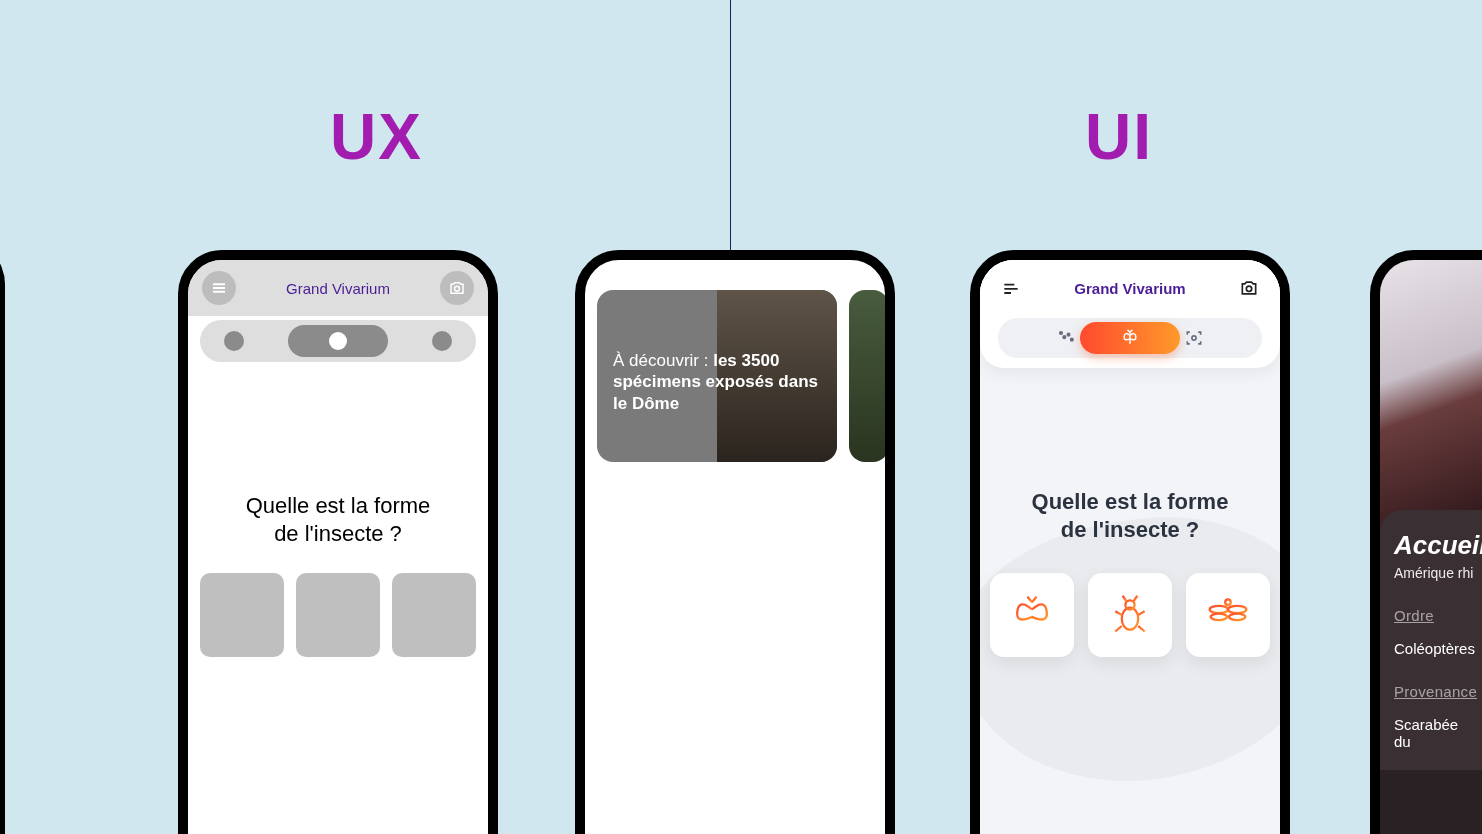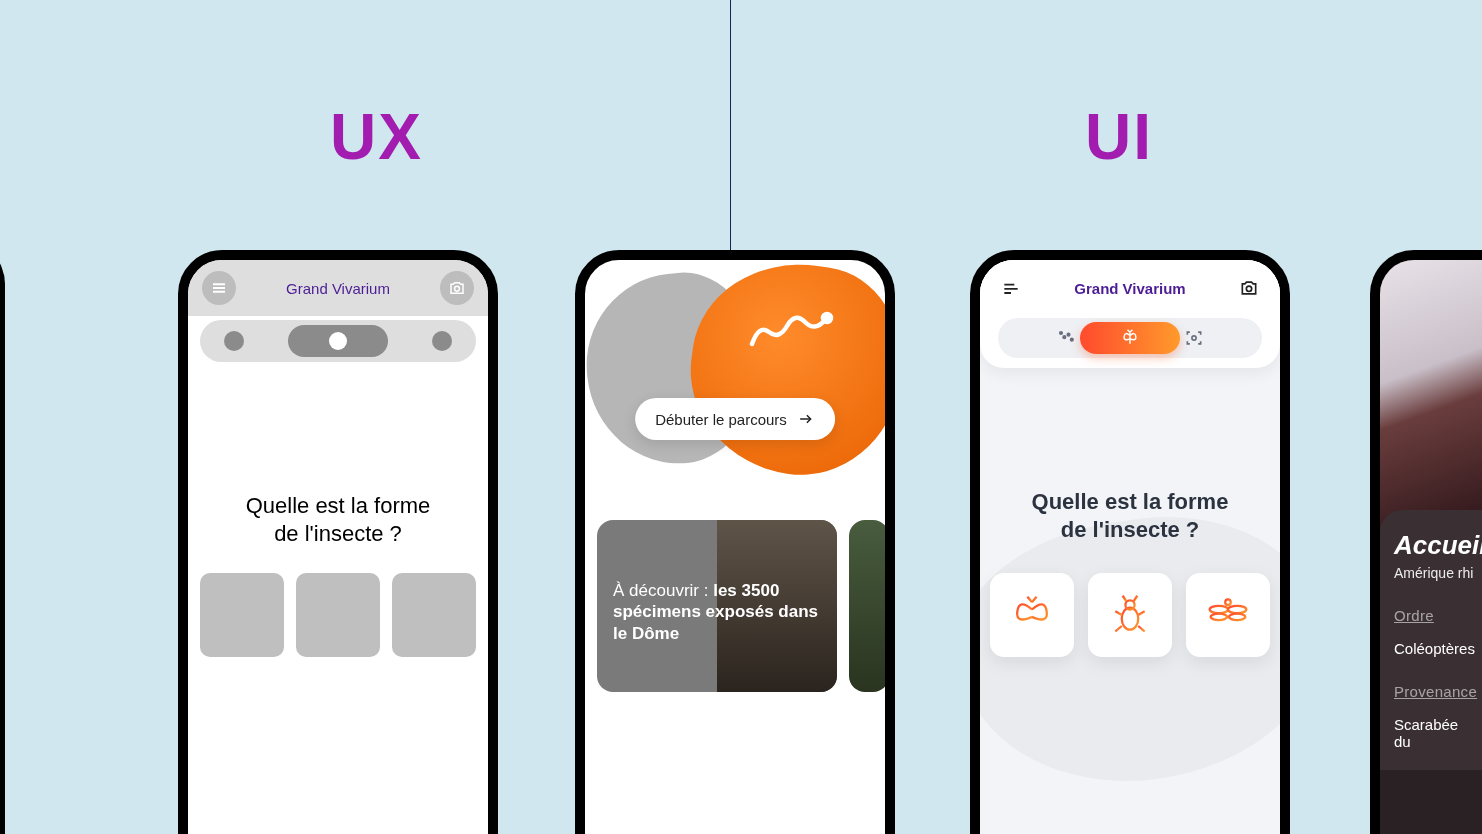--- a/index.html
+++ b/index.html
@@ -312,35 +312,20 @@
   <div class="question" style="white-space:pre-line">Quelle est la forme
 de l'insecte ?</div>
   <div class="tiles">
     <div class="tile"></div>
     <div class="tile"></div>
     <div class="tile"></div>
   </div>
 </div>
 
 <div class="phone p2">
-  <div class="hero">
-    <div class="blob-grey"></div>
-    <div class="blob-orange"></div>
-    <svg class="worm" viewBox="0 0 90 50" fill="none" stroke="#fff" stroke-width="4.5" stroke-linecap="round">
-        <path d="M5 40 Q12 20 22 28 Q32 36 40 22 Q48 8 58 18 Q68 28 78 16"></path>
-        <circle cx="80" cy="14" r="4" fill="#fff"></circle>
-      </svg>
-    <div class="cta">
-      <span>Débuter le parcours</span>
-      <svg viewBox="0 0 24 24" width="18" height="18" fill="none" stroke="#222" stroke-width="2">
-          <line x1="4" y1="12" x2="18" y2="12"></line>
-          <polyline points="13 7 18 12 13 17"></polyline>
-        </svg>
-    </div>
-  </div>
   <div class="discover">
     <div class="card grey">
       <div class="card img" style="position:absolute;left:50%;top:0;width:50%;height:100%;border-radius:0"></div>
       <div class="label">
         <span>À découvrir : </span><span class="bold">les 3500 spécimens exposés dans le Dôme</span>
       </div>
     </div>
     <div class="card peek"></div>
   </div>
 </div>

